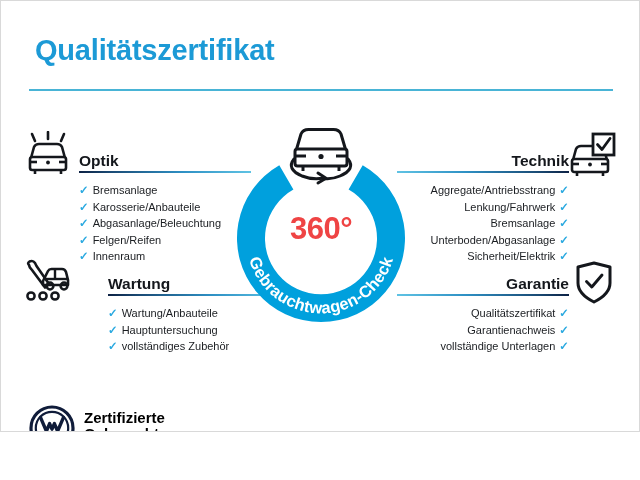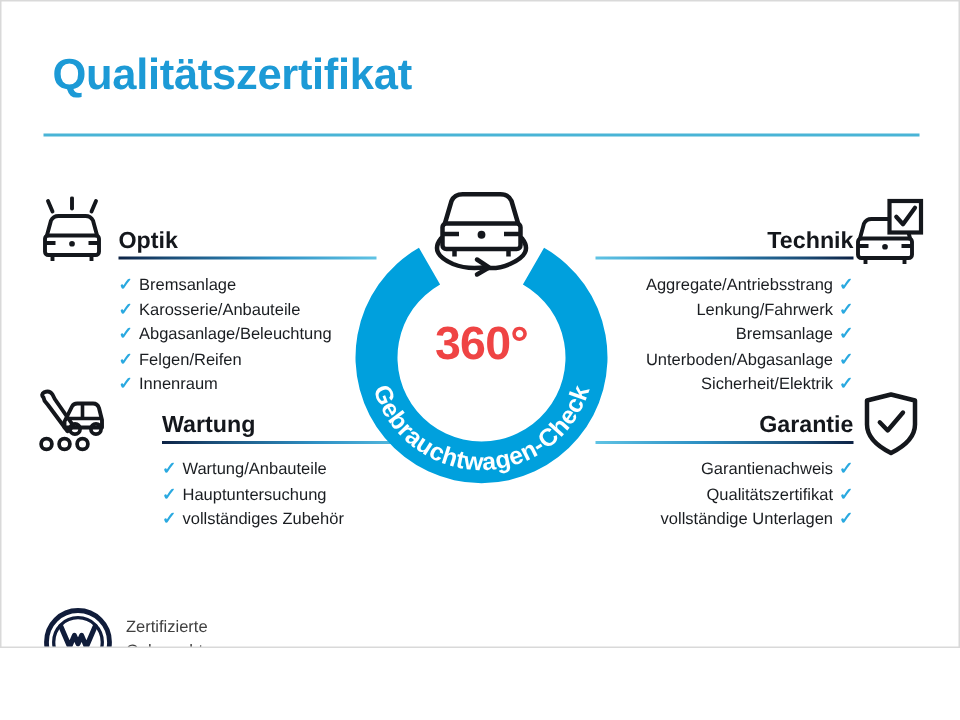--- a/index.html
+++ b/index.html
@@ -130,23 +130,23 @@
     letter-spacing: -0.5px;
     z-index: 3;
   }
 
   
   #vw-logo { position: absolute; left: 28px; top: 404px; }
   #vw-text {
     position: absolute;
     left: 83px;
     top: 409px;
-    font-size: 11px;
-    font-weight: normal;
-    color: #404040;
+    font-size: 15px;
+    font-weight: bold;
+    color: #000000;
     line-height: 16px;
   }
   #vw-text div { white-space: nowrap; }
 </style>
 </head>
 <body>
 
 <div id="page">
 
   <div id="title">Qualitätszertifikat</div>
@@ -247,22 +247,22 @@
       <li><span>Sicherheit/Elektrik</span><span class="check">✓</span></li>
     </ul>
   </div>
 
   <div class="section right" id="sec-garantie">
     <div class="sec-head">
       <div class="sec-title">Garantie</div>
       <div class="sec-rule rule-r2l"></div>
     </div>
     <ul class="sec-list">
+      <li><span>Qualitätszertifikat</span><span class="check">✓</span></li>
       <li><span>Garantienachweis</span><span class="check">✓</span></li>
-      <li><span>Qualitätszertifikat</span><span class="check">✓</span></li>
       <li><span>vollständige Unterlagen</span><span class="check">✓</span></li>
     </ul>
   </div>
 
   <div id="badge">
 
     <svg width="184" height="184" viewBox="0 0 184 184" style="position:absolute;left:0;top:0;">
 
       <path d="M 50.3 16.2
                A 84 84 0 1 0 133.7 16.2

